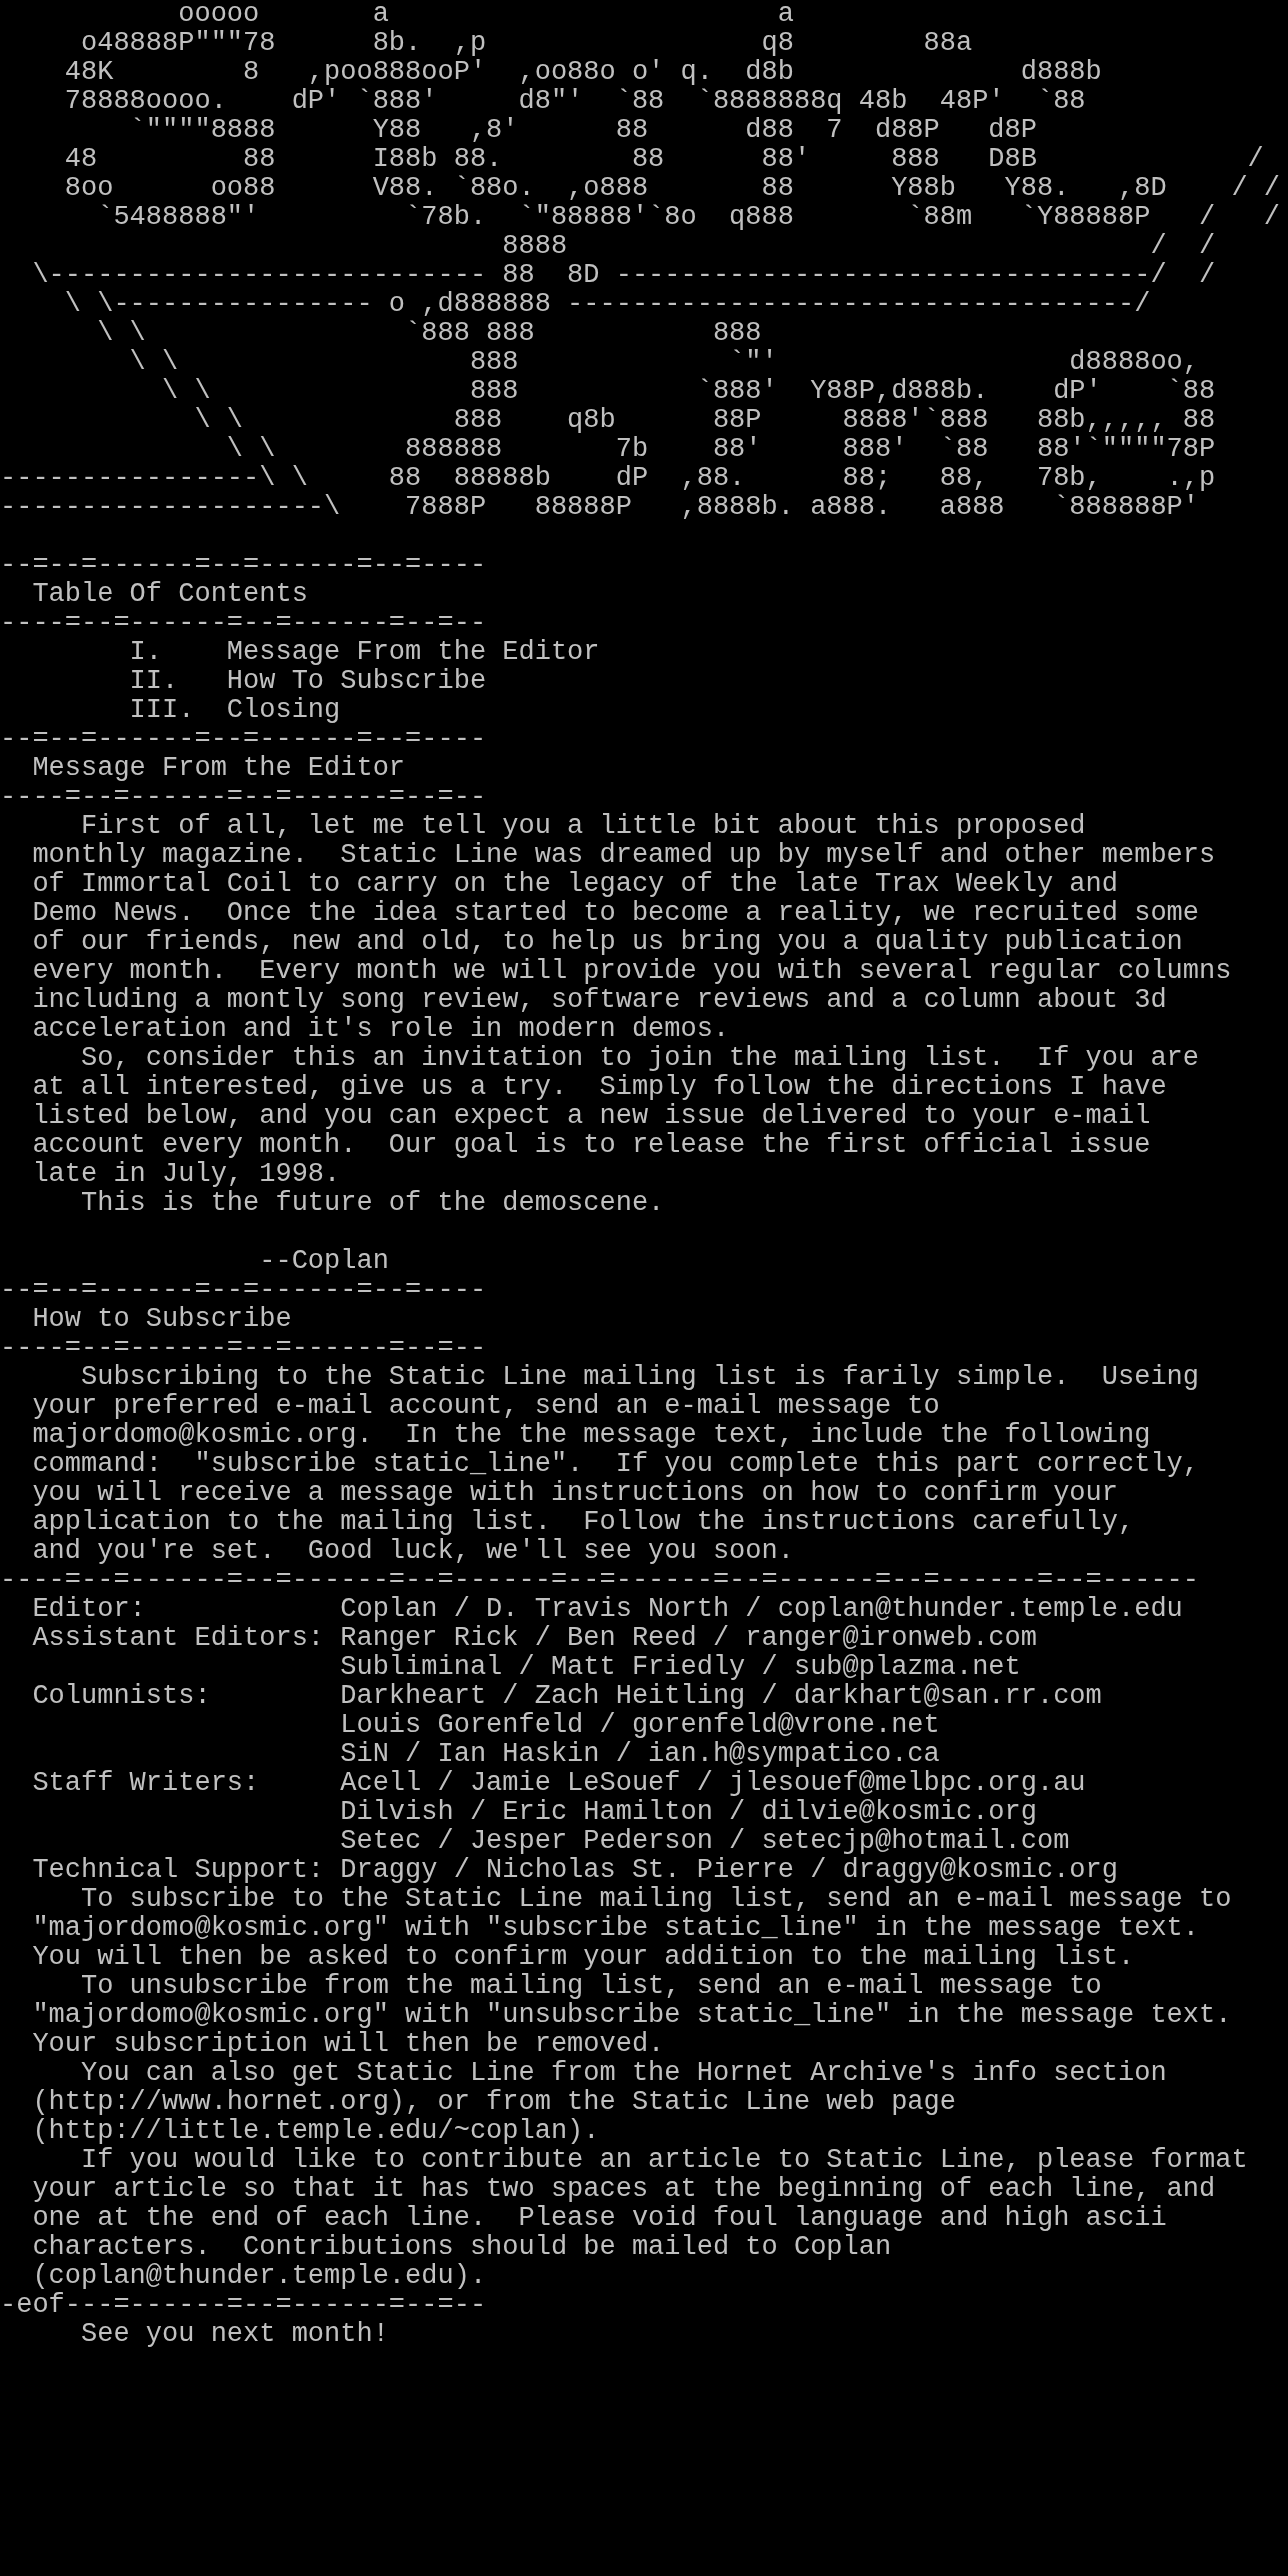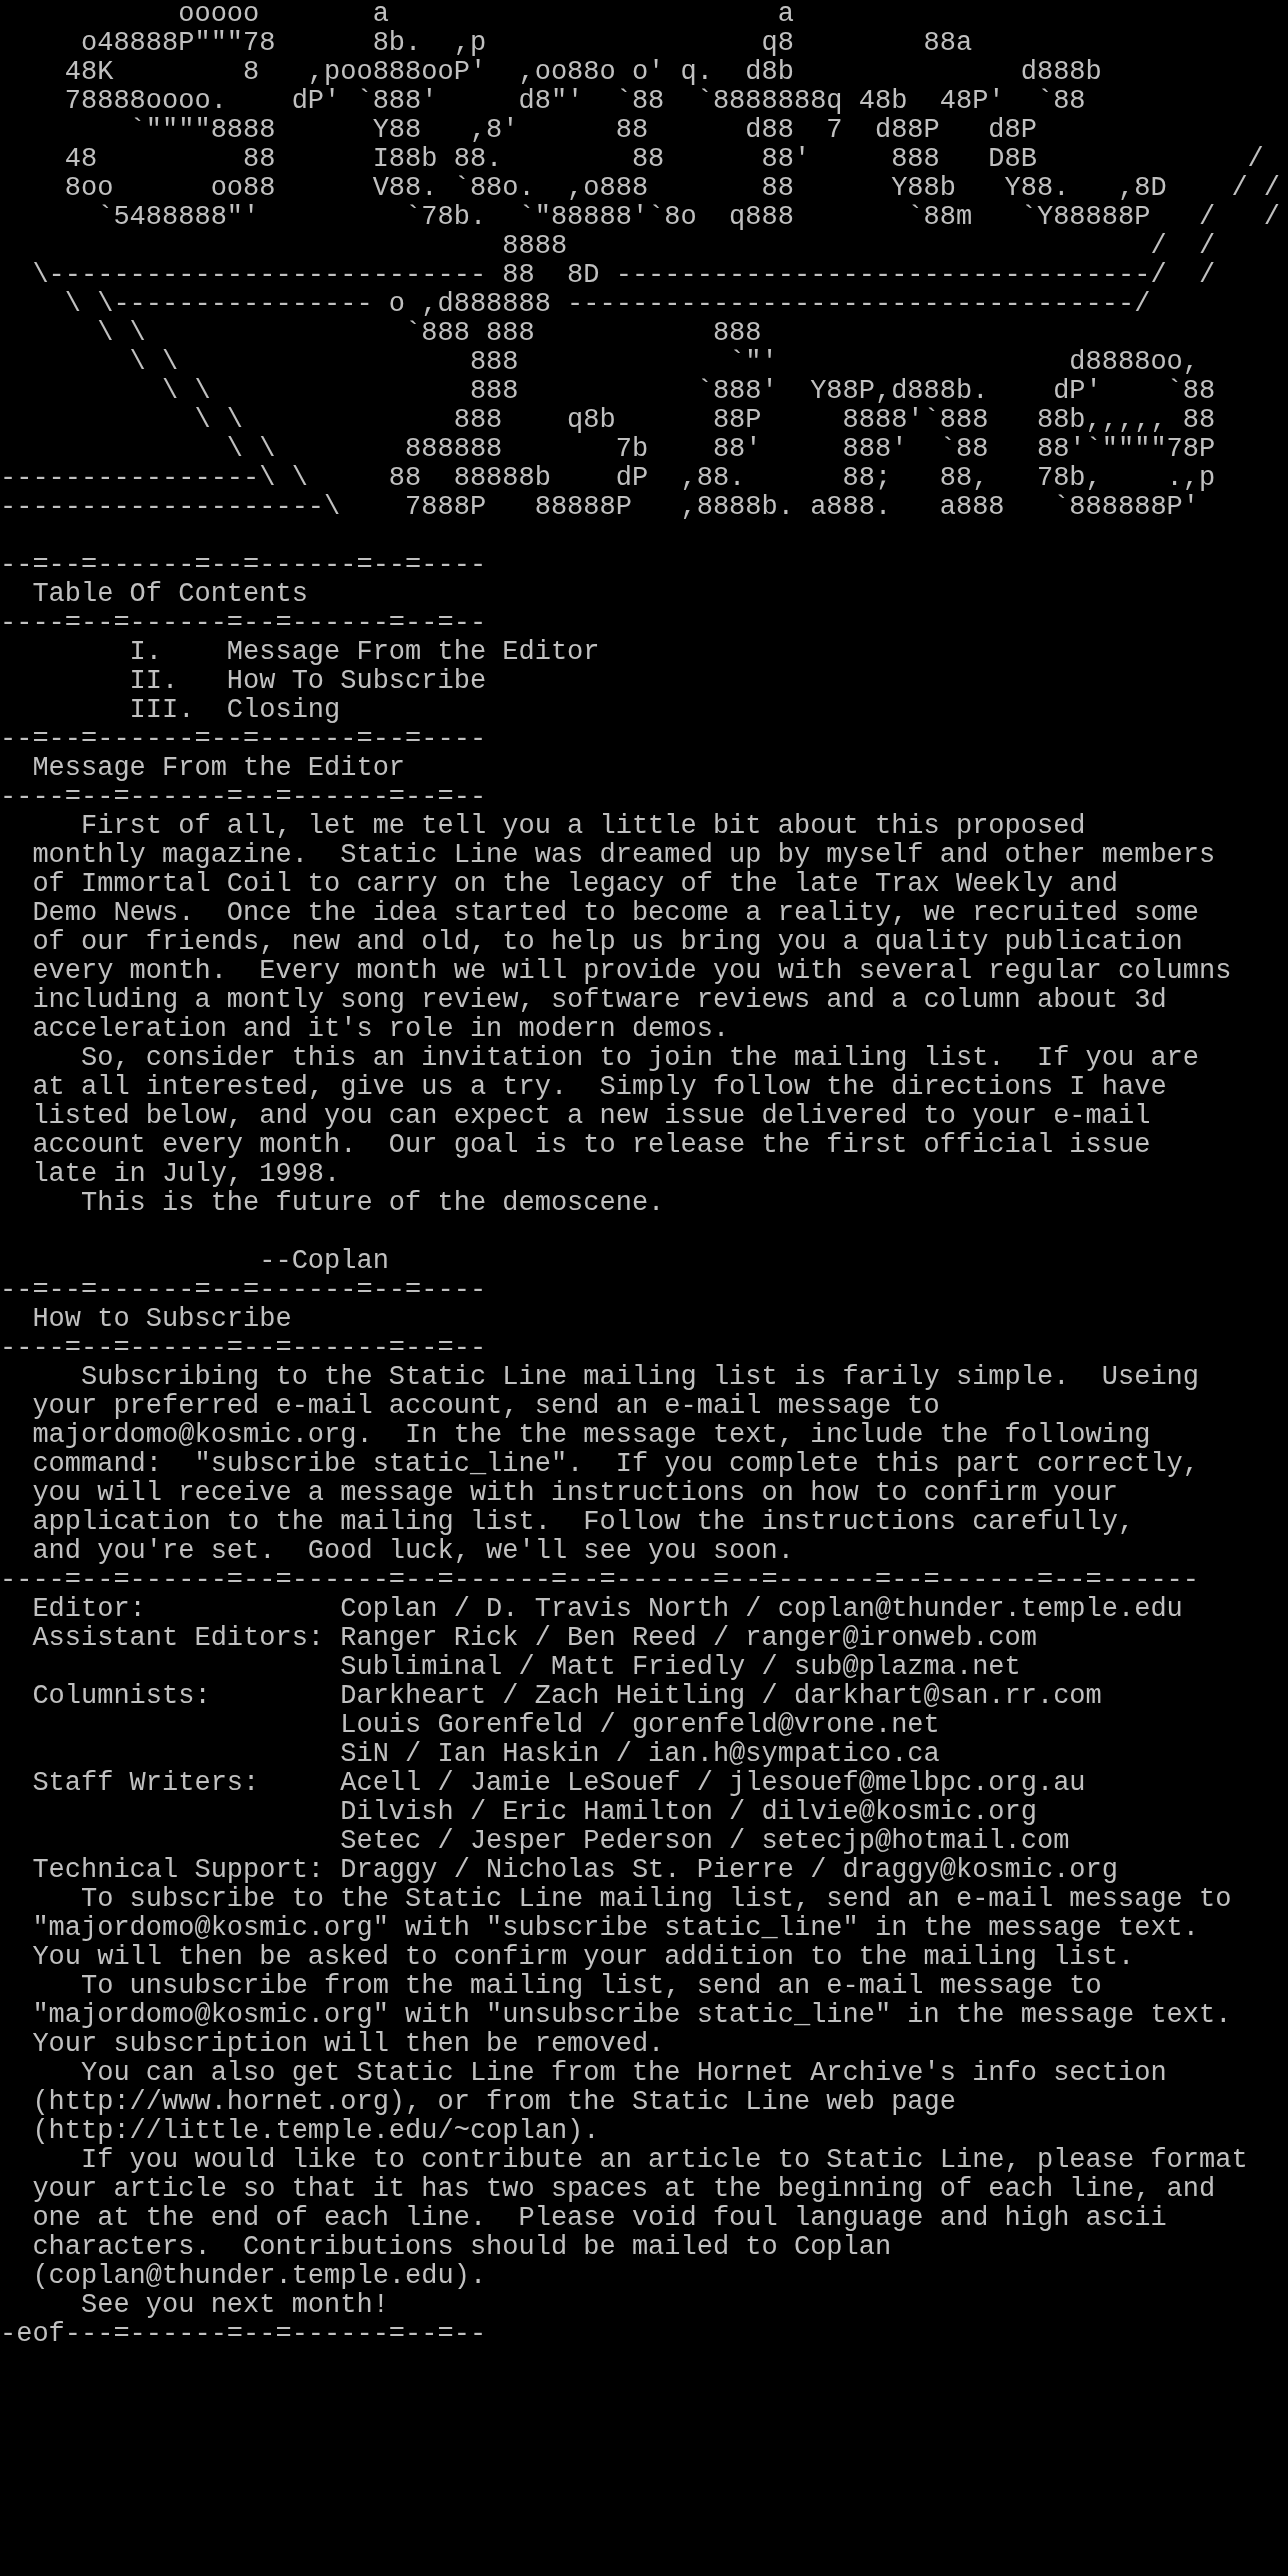--- a/index.html
+++ b/index.html
@@ -114,17 +114,17 @@
   <pre>     You can also get Static Line from the Hornet Archive's info section
   (http://www.hornet.org), or from the Static Line web page
   (http://little.temple.edu/~coplan).
 </pre>
   <pre>     If you would like to contribute an article to Static Line, please format
   your article so that it has two spaces at the beginning of each line, and
   one at the end of each line.  Please void foul language and high ascii
   characters.  Contributions should be mailed to Coplan
   (coplan@thunder.temple.edu).
 </pre>
+  <pre>-eof---=------=--=------=--=--</pre>
   <pre>     See you next month!
 </pre>
-  <pre>-eof---=------=--=------=--=--</pre>
 </main>
 
 
 </body></html>

